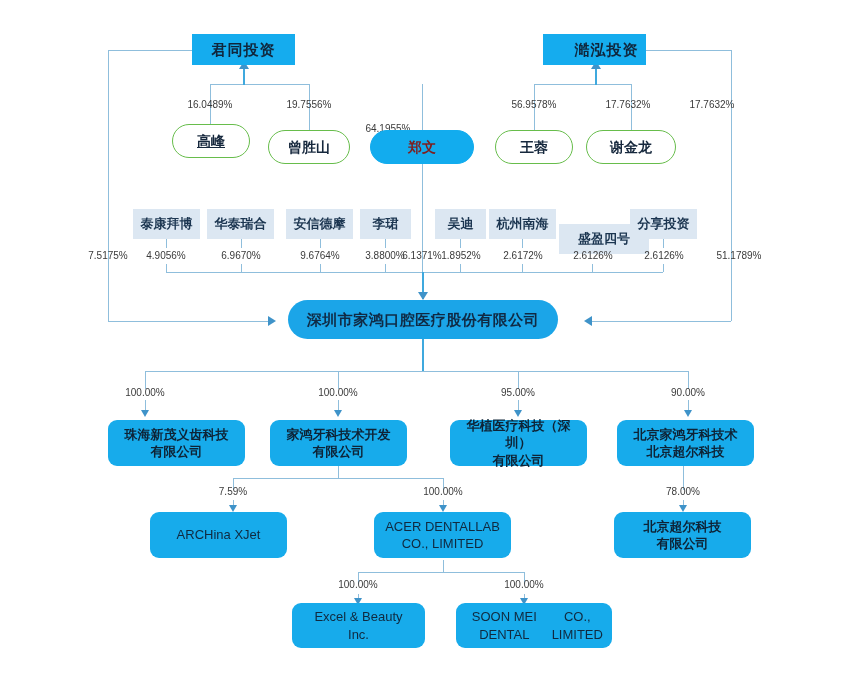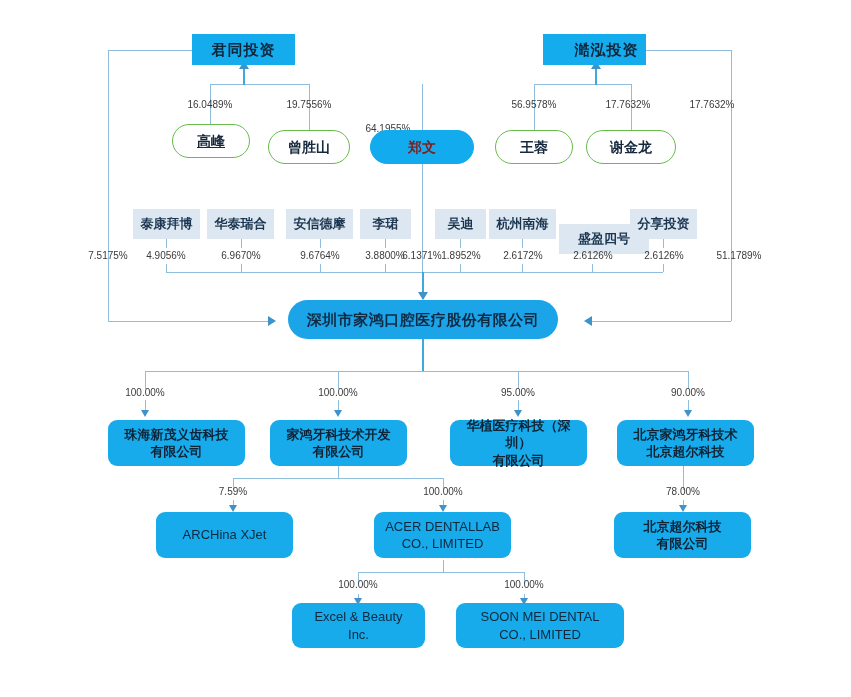--- a/index.html
+++ b/index.html
@@ -279,38 +279,38 @@
   </div>
   <div class="node sub-box" style="left:617px; top:420px; width:137px; height:46px; flex-direction:column;">
     <span>北京家鸿牙科技术</span>
     <span>北京超尔科技</span>
   </div>
 
   <div class="pct" style="left:183px; top:486px; width:100px;">7.59%</div>
   <div class="pct" style="left:393px; top:486px; width:100px;">100.00%</div>
   <div class="pct" style="left:633px; top:486px; width:100px;">78.00%</div>
 
-  <div class="node sub-box latin" style="left:156px; top:512px; width:137px; height:46px; flex-direction:column;text-align:right;">
+  <div class="node sub-box latin" style="left:150px; top:512px; width:137px; height:46px; flex-direction:column;text-align:right;">
     <span>ARCHina XJet</span>
     <span></span>
   </div>
   <div class="node sub-box latin" style="left:374px; top:512px; width:137px; height:46px; flex-direction:column;">
     <span>ACER DENTALLAB</span>
     <span>CO., LIMITED</span>
   </div>
   <div class="node sub-box" style="left:614px; top:512px; width:137px; height:46px; flex-direction:column;">
     <span>北京超尔科技</span>
     <span>有限公司</span>
   </div>
 
   <div class="pct" style="left:308px; top:579px; width:100px;">100.00%</div>
   <div class="pct" style="left:474px; top:579px; width:100px;">100.00%</div>
 
   <div class="node sub-box latin" style="left:292px; top:603px; width:133px; height:45px; flex-direction:column;">
     <span>Excel &amp; Beauty</span>
     <span>Inc.</span>
   </div>
-  <div class="node sub-box latin" style="left:456px; top:603px; width:168px; height:45px; flex-direction:column;">
+  <div class="node sub-box latin" style="left:456px; top:603px; width:156px; height:45px; ">
     <span>SOON MEI DENTAL</span>
     <span>CO., LIMITED</span>
   </div>
 
 </div>
 
 </body></html>

